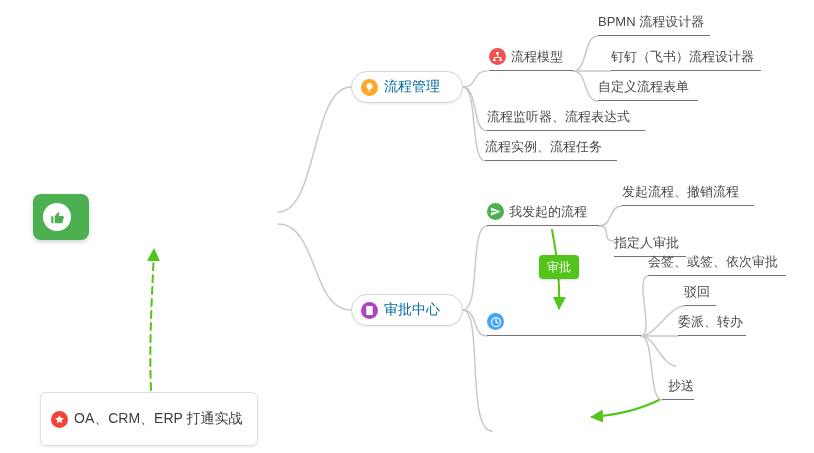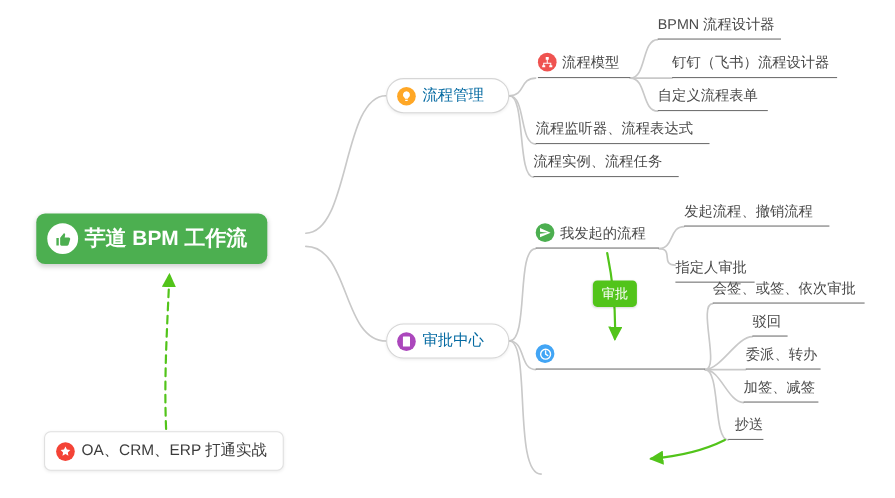--- a/index.html
+++ b/index.html
@@ -15,21 +15,21 @@
   .root-node { background:#4caf50; color:#ffffff; border-radius:8px; height:46px;
                padding:0 18px 0 10px; font-size:19px; font-weight:bold;
                box-shadow:0 2px 5px rgba(0,0,0,.18); }
   .root-icon { width:28px; height:28px; background:#ffffff; border-radius:50%;
                display:inline-flex; align-items:center; justify-content:center; flex:none; }
 
   .box-node { background:#ffffff; border:1px solid #d6d6d6; border-radius:16px; height:32px;
               padding:0 14px 0 9px; font-size:14px; color:#0369a1;
               box-shadow:0 1px 3px rgba(0,0,0,.08); }
 
-  .note-node { background:#ffffff; border:1px solid #e0e0e0; border-radius:6px; height:36px;
+  .note-node { background:#ffffff; border:1px solid #e0e0e0; border-radius:6px; height:54px;
                padding:0 14px 0 10px; font-size:14px; color:#3c3c3c;
                box-shadow:0 1px 3px rgba(0,0,0,.08); }
 
   .leaf { position:absolute; display:flex; align-items:center; gap:5px; white-space:nowrap;
           font-size:13px; color:#4a4a4a; height:23px; padding-bottom:5px;
           border-bottom:1px solid #737373; cursor:default; }
 
   .icircle { width:17px; height:17px; border-radius:50%; display:inline-flex;
              align-items:center; justify-content:center; flex:none; }
   .ic-orange { background:#ffa726; } .ic-red { background:#ef5350; }
@@ -73,21 +73,20 @@
     <path class="ga" d="M659,400 C637,411 616,415 592,417" marker-end="url(#arrowGreen)"></path>
     <path class="gad" d="M151,390 C149,342 152,298 154,250" marker-end="url(#arrowGreen)"></path>
   </svg>
 
   <div class="node root-node" style="left:33px;top:194px;">
     <span class="root-icon">
       <svg viewBox="0 0 24 24" width="15" height="15" fill="#4caf50">
           <path d="M2 10h3.5v11H2V10zm19.8.6c.3.4.4.9.3 1.4l-2.3 7.8c-.3.9-1.1 1.5-2 1.5H9.5c-1.1 0-2-.9-2-2v-8.6c0-.5.2-1.1.6-1.5L13.2 3l1 .9c.5.4.7 1 .6 1.6l-.7 4h6c.7 0 1.3.3 1.7.9z"></path>
         </svg>
     </span>
-    <span>芋道 BPM 工作流</span>
   </div>
 
   <div class="node note-node" style="left:40px;top:392px;">
     <span class="icircle ic-star">
       <svg viewBox="0 0 24 24" width="11" height="11" fill="#ffffff">
           <path d="M12 2l2.9 6.1 6.7.9-4.9 4.7 1.2 6.6L12 17l-5.9 3.3 1.2-6.6L2.4 9l6.7-.9z"></path>
         </svg>
     </span>
     <span>OA、CRM、ERP 打通实战</span>
   </div>
@@ -160,23 +159,20 @@
   </div>
   <div class="leaf" style="left:648px;top:253px;width:138px;">
     <span>会签、或签、依次审批</span>
   </div>
   <div class="leaf" style="left:684px;top:283px;width:32px;">
     <span>驳回</span>
   </div>
   <div class="leaf" style="left:678px;top:313px;width:68px;">
     <span>委派、转办</span>
   </div>
-  <div class="leaf" style="left:676px;top:343px;width:68px;">
-    <span>加签、减签</span>
-  </div>
   <div class="leaf" style="left:662px;top:377px;width:32px;justify-content:flex-end;">
     <span>抄送</span>
   </div>
 
 
   <div class="tag" style="left:539px;top:255px;">审批</div>
 
 </div>
 
 </body></html>

